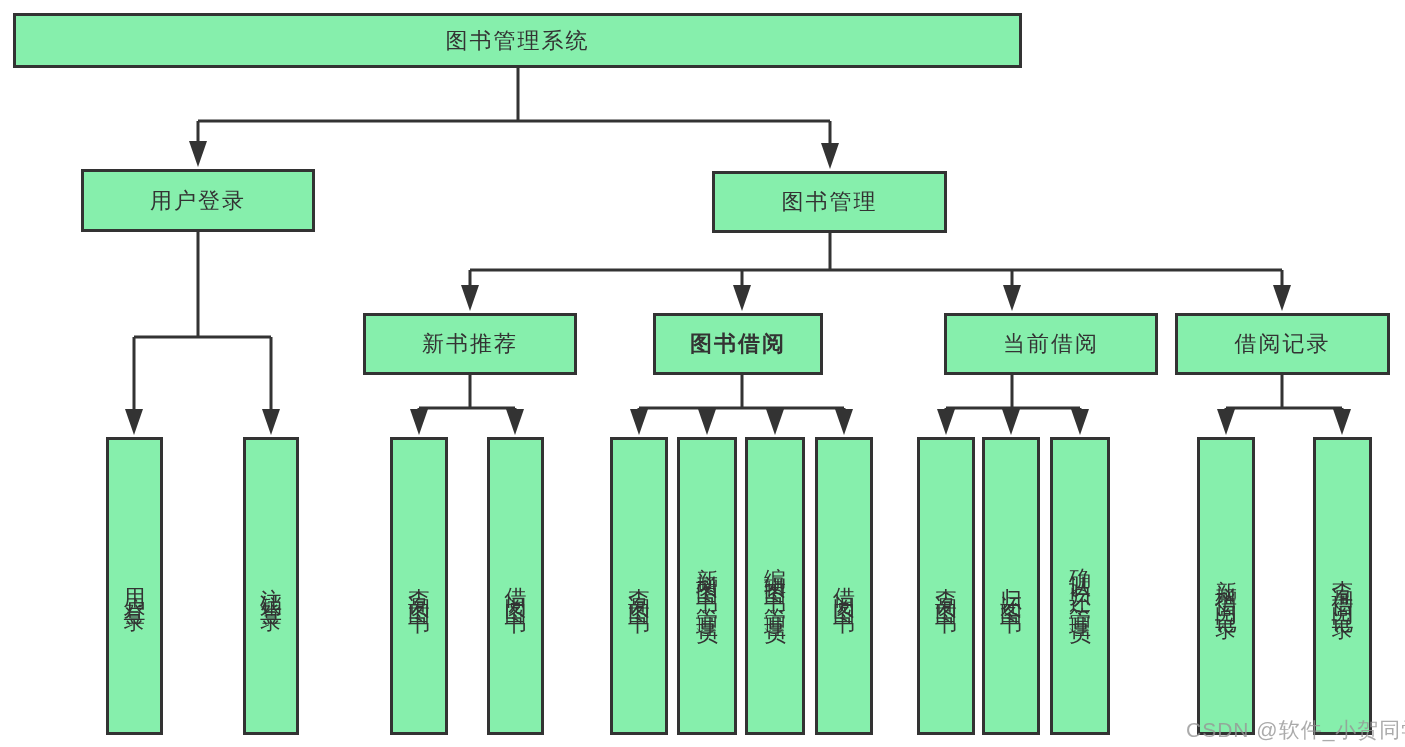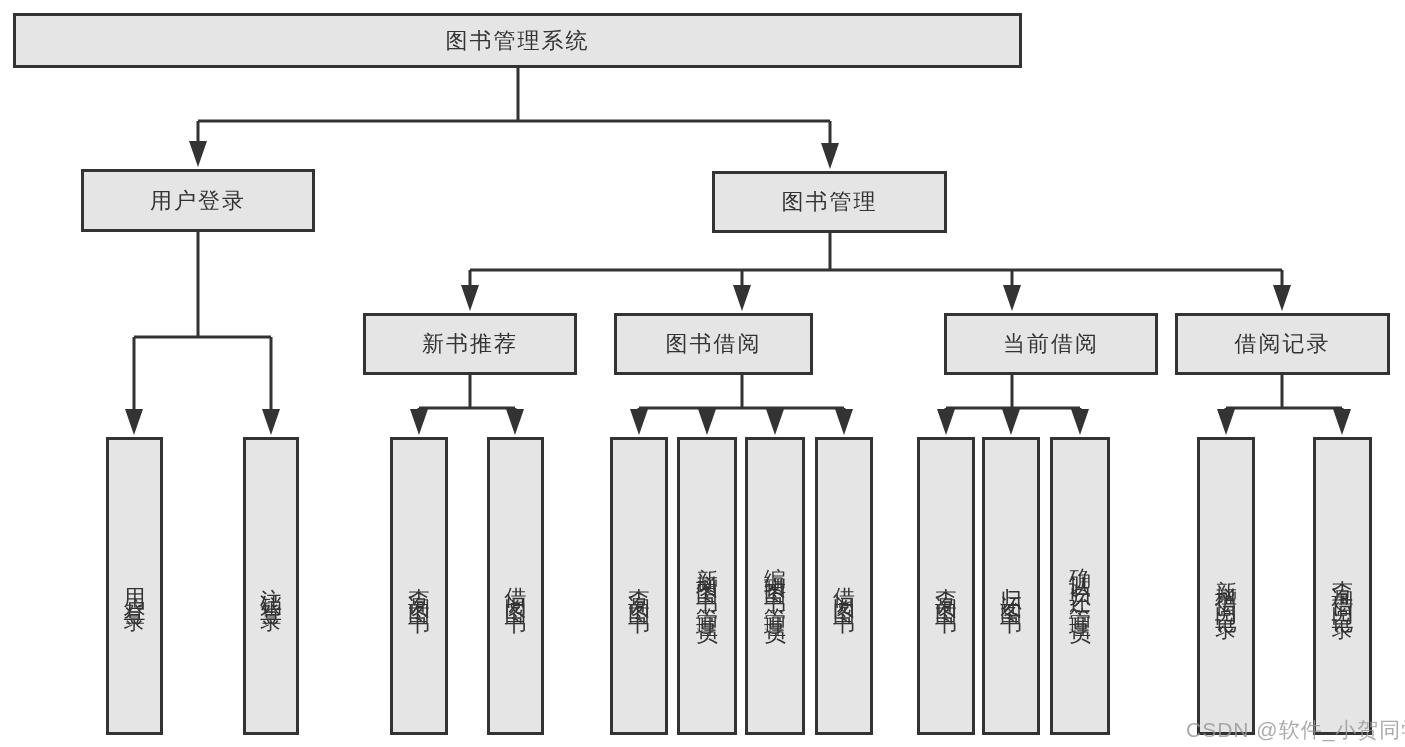--- a/index.html
+++ b/index.html
@@ -2,37 +2,37 @@
 <html><head>
 <meta charset="utf-8">
 <style>
   html,body { margin:0; padding:0; background:#fff; }
   .canvas {
     position:relative; width:1405px; height:747px; background:#ffffff;
     font-family:"Liberation Sans","DejaVu Sans",sans-serif; overflow:hidden;
   }
   .connectors { position:absolute; left:0; top:0; width:1405px; height:747px; }
   .box {
-    position:absolute; box-sizing:border-box; background:#e5e5e5;
+    position:absolute; box-sizing:border-box; background:#86efac;
     border:3px solid #333333; color:#333333;
     display:flex; align-items:center; justify-content:center;
     text-align:center; white-space:nowrap;
   }
   .h-box { font-size:22px; letter-spacing:2px; }
   .v-box {
     writing-mode:vertical-rl; font-size:22px; letter-spacing:8px;
     line-height:1;
   }
   .leaf { top:437px; height:298px; }
 
   #n-root        { left:13px;  top:13px;  width:1009px; height:55px; }
   #n-user-login  { left:81px;  top:169px; width:234px;  height:63px; }
   #n-book-mgmt   { left:712px; top:171px; width:235px;  height:62px; }
   #n-new-rec     { left:363px; top:313px; width:214px;  height:62px; }
-  #n-borrow      { left:614px; top:313px; width:199px;  height:62px; }
+  #n-borrow      { left:653px; top:313px; width:170px;  height:62px;font-weight:bold; }
   #n-current     { left:905px; top:313px; width:214px;  height:62px;margin-left:39px; }
   #n-records     { left:1175px;top:313px; width:215px;  height:62px; }
 
   #l-user-login  { left:106px;  width:57px; }
   #l-logout      { left:243px;  width:56px; }
   #l-rec-query   { left:390px;  width:58px; }
   #l-rec-borrow  { left:487px;  width:57px; }
   #l-bb-query    { left:610px;  width:58px; }
   #l-bb-add      { left:677px;  width:60px; }
   #l-bb-edit     { left:745px;  width:60px; }

